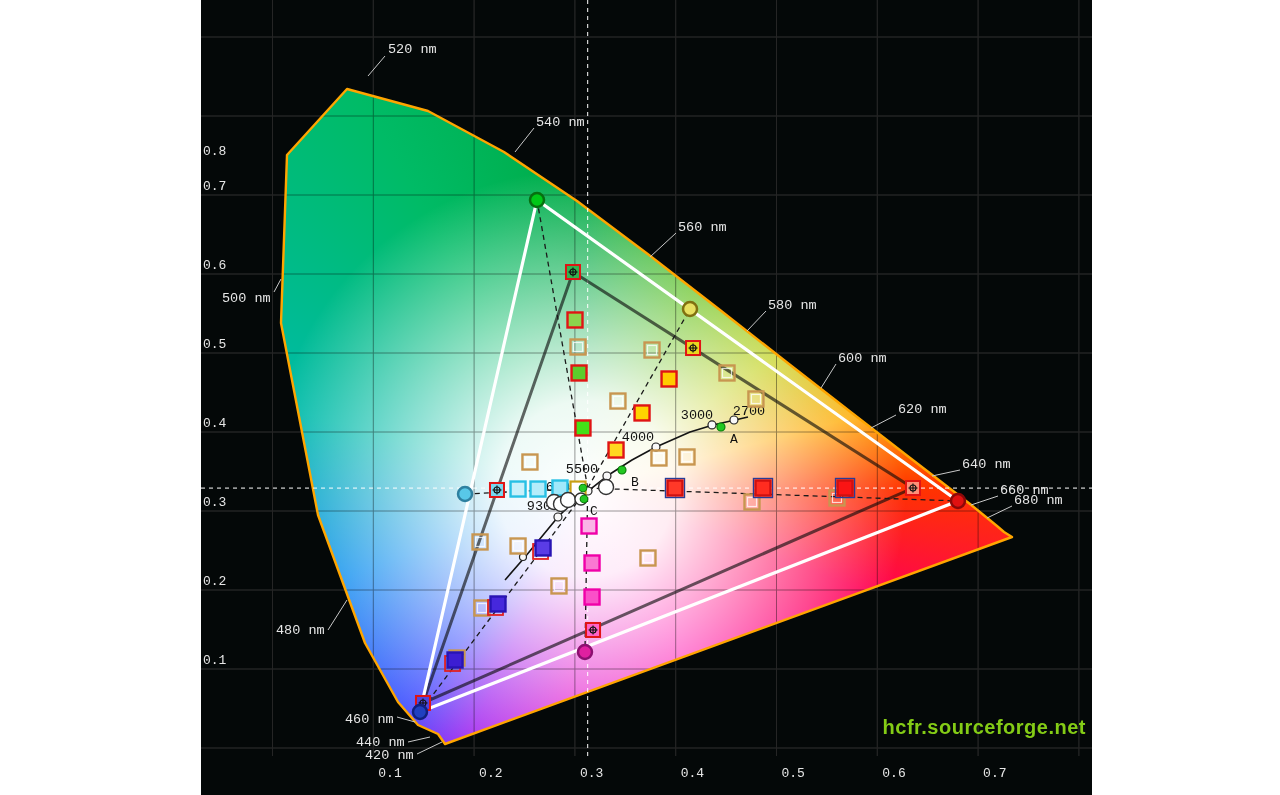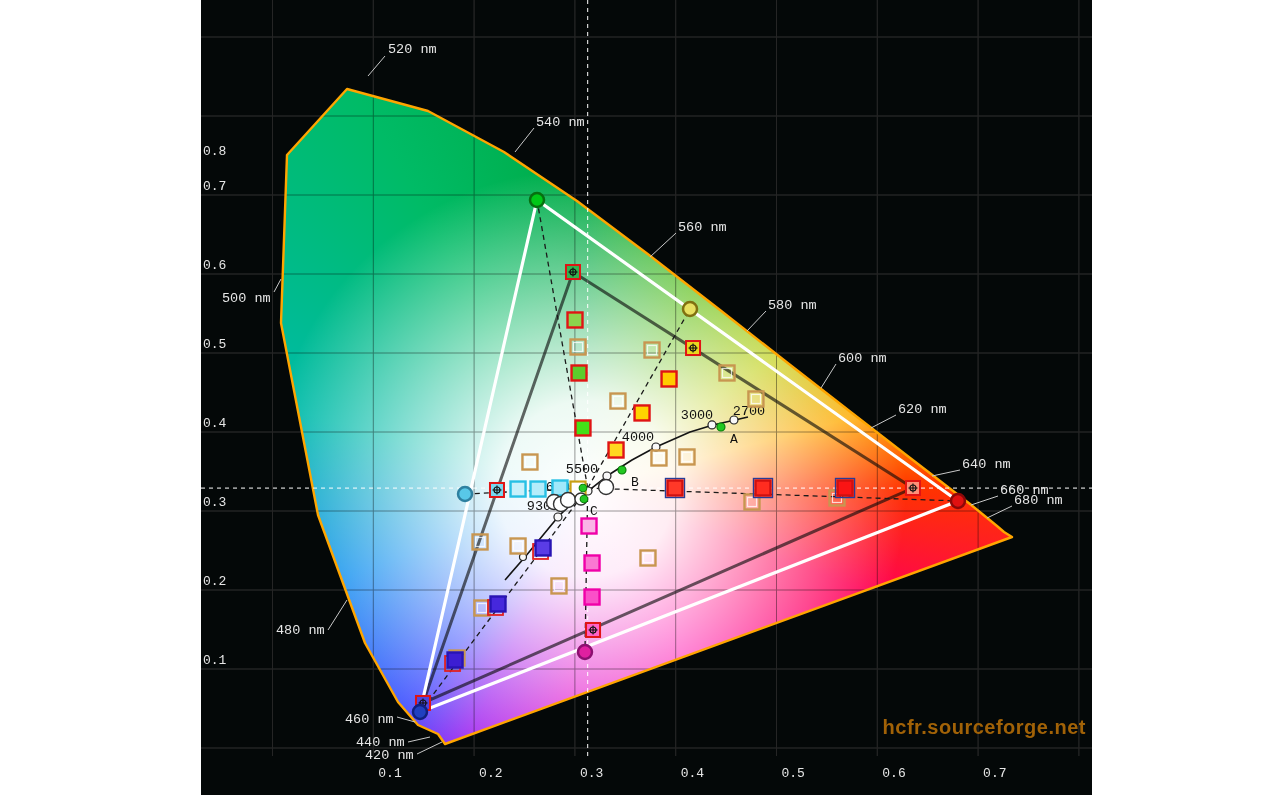--- a/index.html
+++ b/index.html
@@ -21,21 +21,21 @@
       conic-gradient(from 0deg at 385px 489px,
         #00AA44 0deg, #55BB00 30deg, #BBCC00 55deg, #FFAA00 75deg,
         #FF3300 90deg, #FF0055 110deg, #FF00AA 150deg, #DD00CC 185deg,
         #9911EE 205deg, #3344FF 220deg, #0088EE 250deg, #00BBAA 285deg,
         #00BB66 330deg, #00AA44 360deg);
   }
   .axis-label{
     position:absolute;color:#E6E6E6;font-size:13px;line-height:13px;white-space:pre;
   }
   #watermark{
-    position:absolute;right:6px;top:716px;color:#a16207;font-size:20px;
+    position:absolute;right:6px;top:716px;color:#84cc16;font-size:20px;
     font-weight:bold;font-family:"Liberation Sans",sans-serif;letter-spacing:0.5px;
   }
   text{font-family:"Liberation Mono","DejaVu Sans Mono",monospace;}
 </style>
 </head>
 <body>
 
 <div id="canvas">
   <svg id="grid-under" width="891" height="795">
       <g stroke="#3C3C3C" stroke-width="1">

